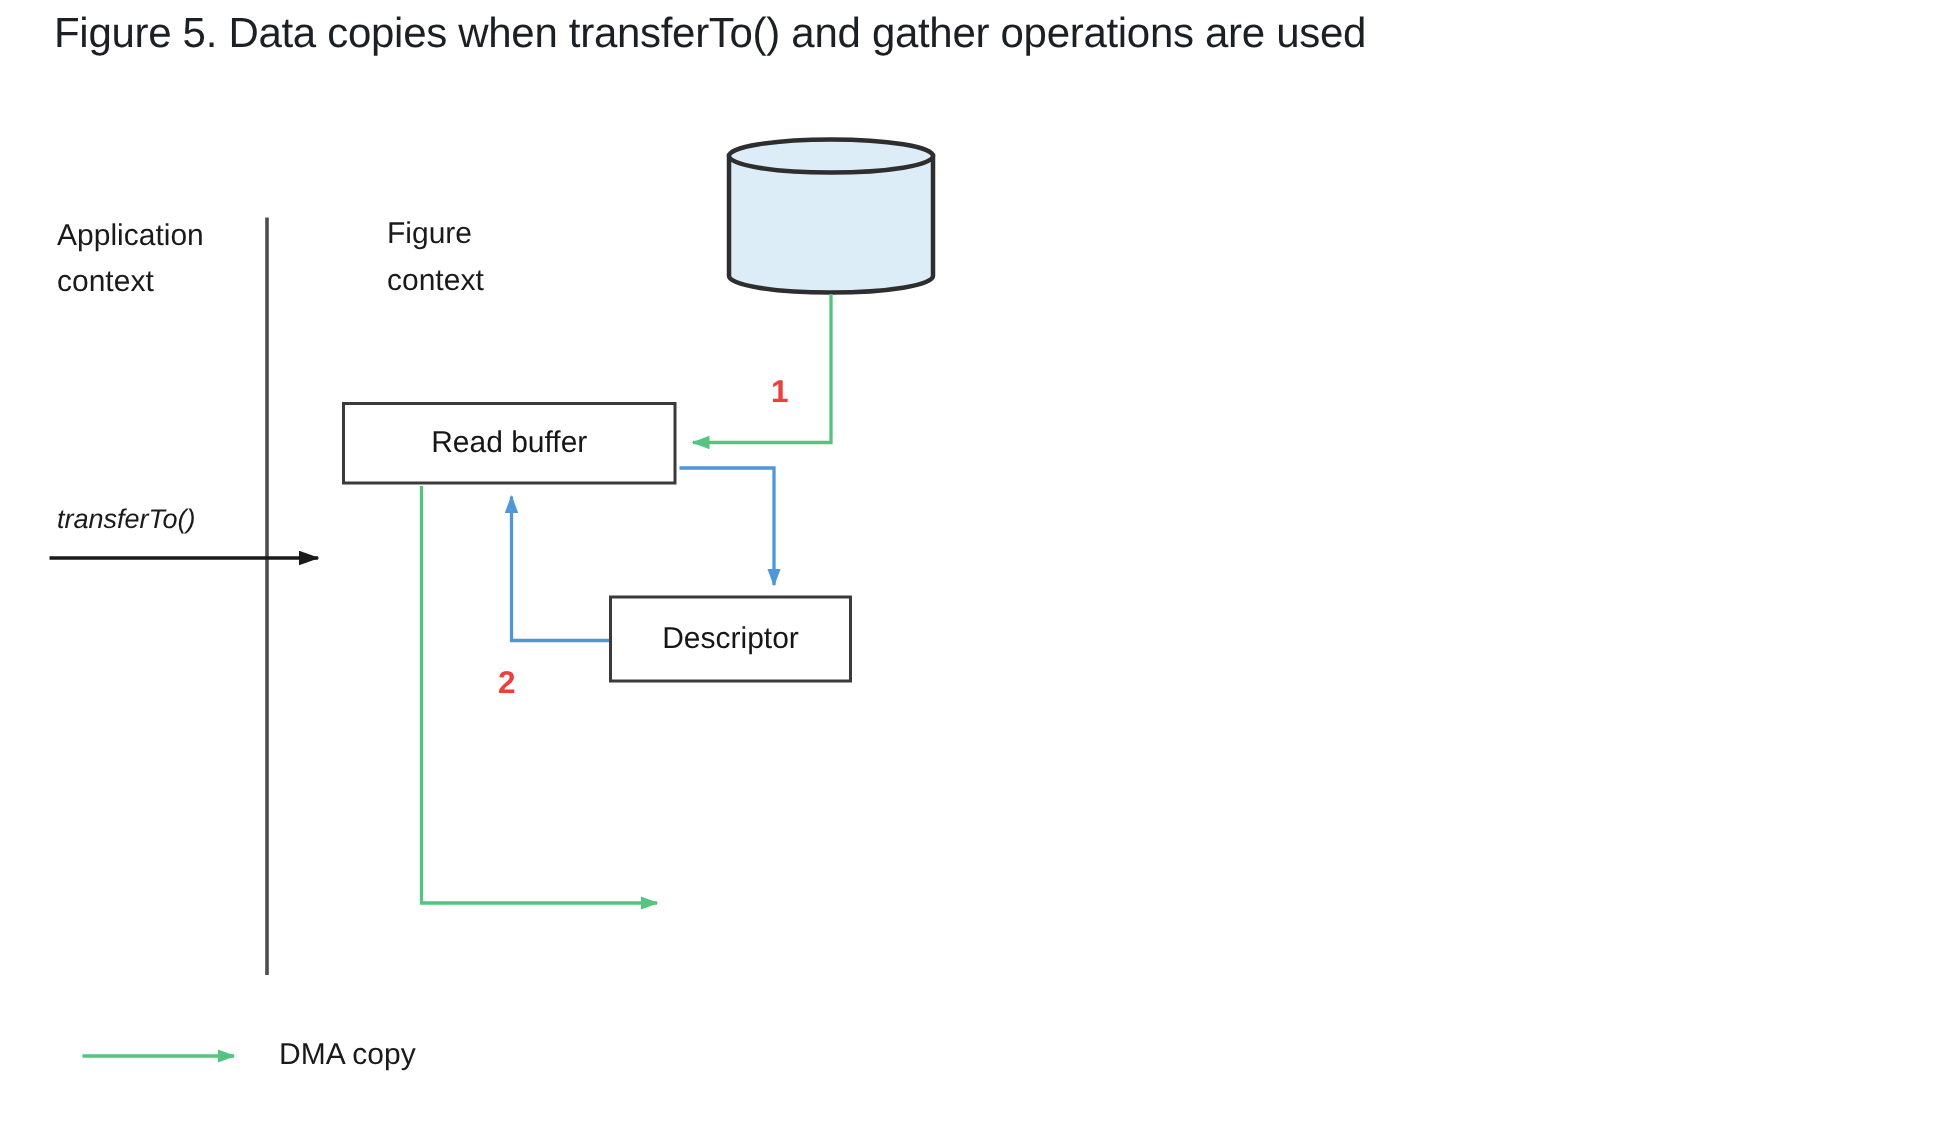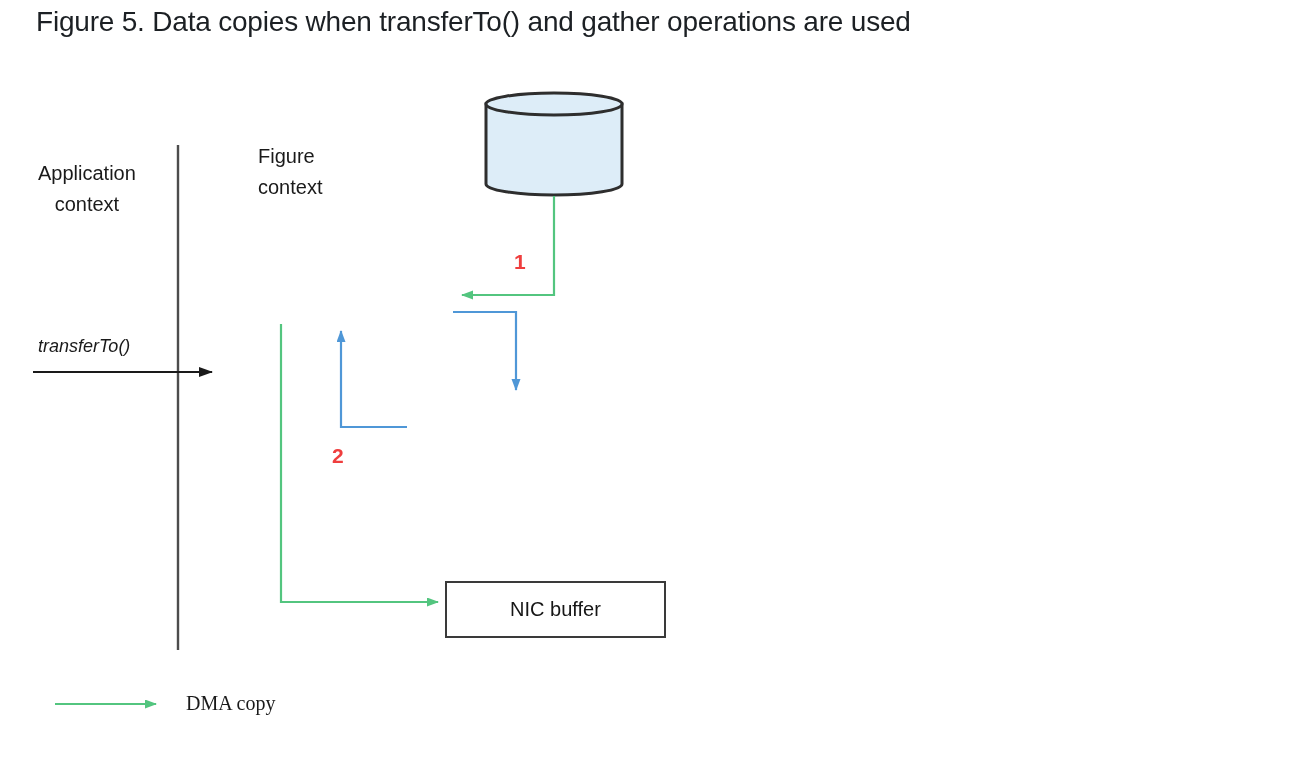--- a/index.html
+++ b/index.html
@@ -15,32 +15,32 @@
   .box{
     position:absolute;box-sizing:border-box;display:flex;align-items:center;justify-content:center;
     border:2px solid #3a3a3a;background:#ffffff;font-size:20px;color:#161616;white-space:nowrap;
   }
   .box-read{left:200px;top:268px;width:223px;height:55px;}
   .box-desc{left:378px;top:397px;width:162px;height:58px;}
   .box-nic{left:417px;top:581px;width:221px;height:57px;}
   .ctx{
     position:absolute;font-size:20px;color:#1a1a1a;line-height:1.55;white-space:pre-line;
   }
-  .ctx-app{left:10px;top:158px;text-align:center;}
+  .ctx-app{left:10px;top:142px;}
   .ctx-kernel{left:230px;top:141px;}
   .call{
     position:absolute;left:10px;top:336px;font-size:18px;font-style:italic;color:#1a1a1a;white-space:nowrap;
   }
   .step{
     position:absolute;font-size:21px;font-weight:700;color:#ef3e3e;
   }
   .step-1{left:486px;top:250px;}
   .step-2{left:304px;top:444px;}
   .legend-label{
-    position:absolute;left:158px;top:692px;font-size:20px;color:#1a1a1a;white-space:nowrap;font-family:Liberation Serif, serif;
+    position:absolute;left:158px;top:692px;font-size:20px;color:#1a1a1a;white-space:nowrap;
   }
 </style>
 </head>
 <body>
 
 <div class="stage">
 
   <div class="title">Figure 5. Data copies when transferTo() and gather operations are used</div>
 
   <svg class="layer" width="1302" height="764" viewBox="0 0 1302 764" xmlns="http://www.w3.org/2000/svg">
@@ -74,22 +74,25 @@
     <path d="M5 372 L184 372" stroke="#1a1a1a" stroke-width="2.2" fill="none" marker-end="url(#mk-black)"></path>
 
     <path d="M27 704 L128 704" fill="none" stroke-width="2.2" marker-end="url(#mk-green)" stroke="#53c57f"></path>
   </svg>
 
   <div class="ctx ctx-app">Application
 context</div>
   <div class="ctx ctx-kernel">Figure
 context</div>
 
-  <div class="box box-nic">
-    <span>NIC buffer</span>
+  <div class="box box-read">
+    <span>Read buffer</span>
+  </div>
+  <div class="box box-desc">
+    <span>Descriptor</span>
   </div>
 
   <div class="call">transferTo()</div>
   <div class="step step-1">1</div>
   <div class="step step-2">2</div>
 
   <div class="legend-label">DMA copy</div>
 
 </div>
 

